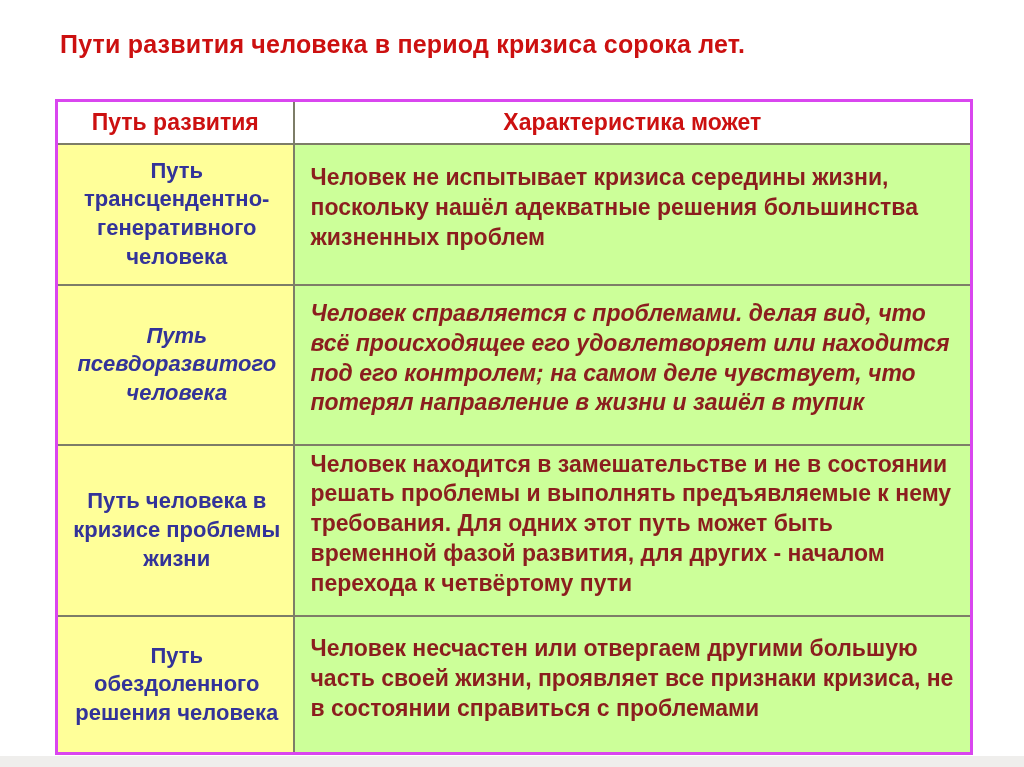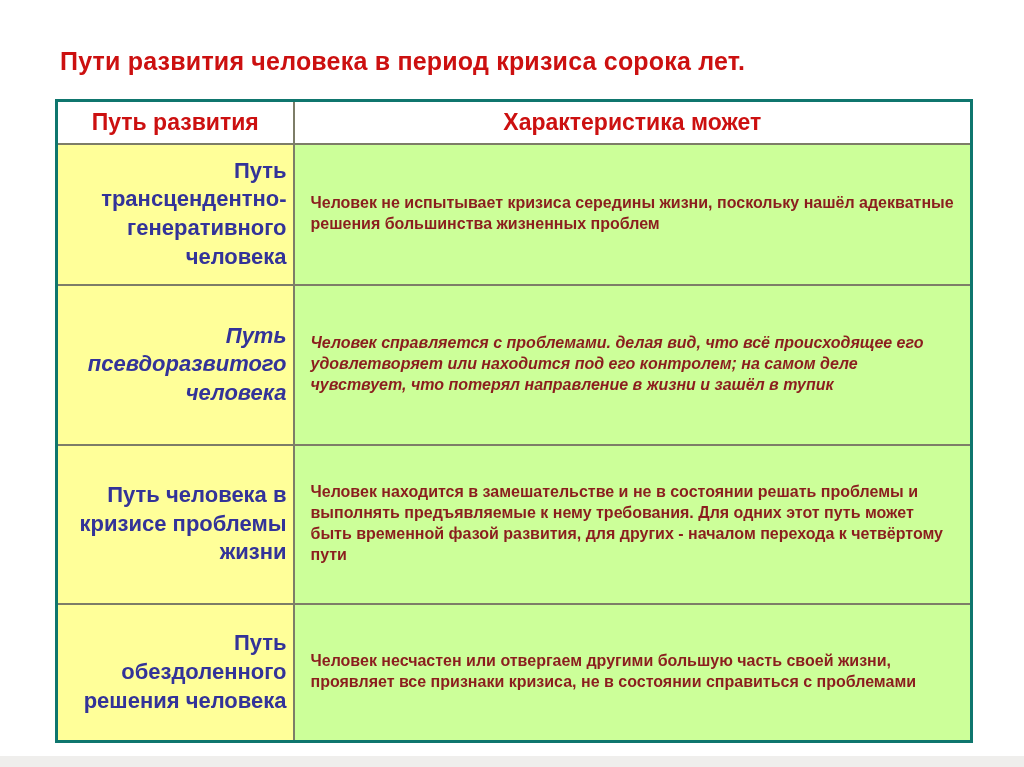--- a/index.html
+++ b/index.html
@@ -10,35 +10,35 @@
     width: 1024px;
     height: 767px;
     background: #ffffff;
     font-family: "Liberation Sans", sans-serif;
     position: relative;
     overflow: hidden;
   }
   .page-title {
     position: absolute;
     left: 60px;
-    top: 47px;
+    top: 30px;
     font-size: 25px;
     font-weight: bold;
     color: #cc1010;
     letter-spacing: 0.2px;
     white-space: nowrap;
   }
   table.paths-table {
     position: absolute;
     left: 55px;
     top: 99px;
     width: 918px;
     border-collapse: collapse;
     table-layout: fixed;
-    border: 3px solid #0f766e;
+    border: 3px solid #d946ef;
   }
   table.paths-table col.col-path { width: 237px; }
   table.paths-table th,
   table.paths-table td {
     border: 2px solid #7d7d68;
     font-weight: bold;
     vertical-align: middle;
   }
   tr.header-row { height: 43px; }
   tr.body-row-0 { height: 141px; }
@@ -51,28 +51,28 @@
     font-size: 23px;
     text-align: center;
     padding: 2px 4px;
   }
   td.path-cell {
     background: #ffff99;
     color: #333399;
     font-size: 22px;
     line-height: 1.3;
     padding: 4px 6px 4px 9px;
-    text-align: right;
+    text-align: center;
   }
   td.char-cell {
     background: #ccff99;
     color: #8b1e1e;
-    font-size: 16px;
+    font-size: 23px;
     line-height: 1.3;
-    padding: 4px 14px 4px 16px;
+    padding: 4px 14px 16px 16px;
     text-align: left;
   }
   .bottom-strip {
     position: absolute;
     left: 0;
     bottom: 0;
     width: 1024px;
     height: 11px;
     background: #efeeec;
   }

